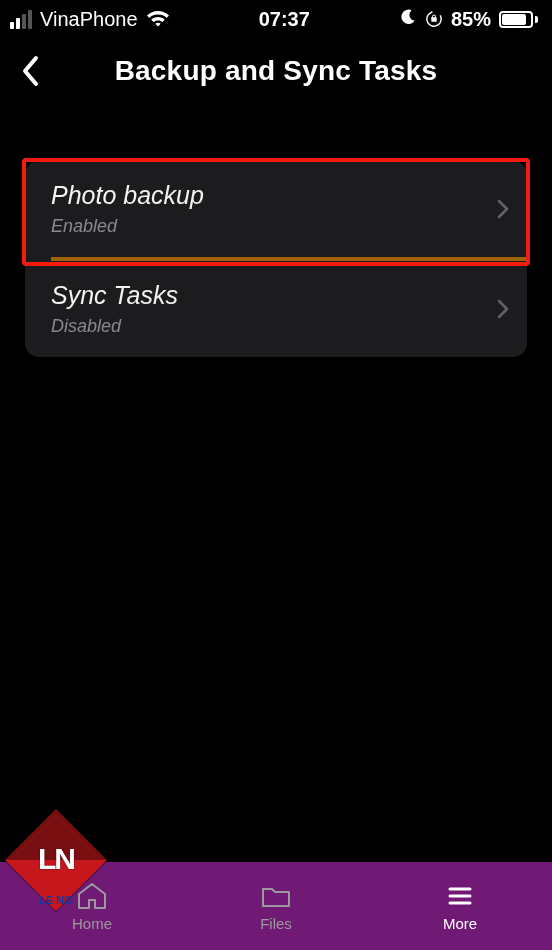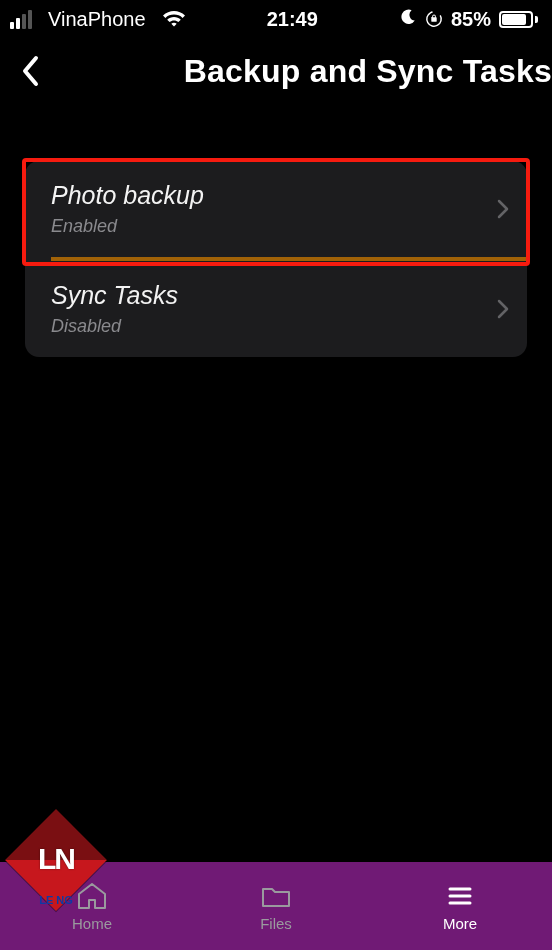--- a/index.html
+++ b/index.html
@@ -1,40 +1,40 @@
 <!DOCTYPE html>
 <html><head>
 <meta charset="utf-8">
 <style>
   * { box-sizing: border-box; margin: 0; padding: 0; }
   html, body { width: 552px; height: 950px; background: #000; color: #fff; font-family: -apple-system, "Helvetica Neue", Arial, sans-serif; overflow: hidden; position: relative; }
 
   
   .status-bar { height: 38px; display: flex; align-items: center; justify-content: space-between; padding: 0 14px 0 10px; font-size: 20px; font-weight: 500; }
-  .status-left { display: flex; align-items: center; gap: 16px; }
+  .status-left { display: flex; align-items: center; gap: 8px; }
   .status-right { display: flex; align-items: center; gap: 8px; font-weight: bold; }
   .signal { display: flex; align-items: flex-end; gap: 2px; }
   .signal span { width: 4px; background: #555; border-radius: 1px; }
   .signal span.on { background: #fff; }
   .signal span:nth-child(1){height:7px}
   .signal span:nth-child(2){height:11px}
   .signal span:nth-child(3){height:15px}
   .signal span:nth-child(4){height:19px}
   .wifi svg { display:block; }
   .moon { font-size: 18px; }
   .lock { display:flex; align-items:center; }
   .battery-wrap { display:flex; align-items:center; gap:2px; }
   .battery { width: 34px; height: 17px; border: 2px solid #fff; border-radius: 4px; position: relative; display:flex; align-items:center; padding:1px; }
   .battery .fill { height: 100%; background:#fff; border-radius:2px; }
   .battery-tip { width:3px; height:7px; background:#fff; border-radius:0 2px 2px 0; }
 
   
   .nav-header { height: 66px; display:flex; align-items:center; position:relative; }
   .back-btn { position:absolute; left:10px; width:40px; height:40px; display:flex; align-items:center; justify-content:center; cursor:pointer; }
-  .nav-title { flex:1; text-align:right; font-size:32px; font-weight:700; letter-spacing:0.2px; }
+  .nav-title { flex:1; text-align:center; font-size:28px; font-weight:700; letter-spacing:0.2px; }
 
   
   .content { padding: 57px 25px 0 25px; }
   .card { background:#1c1c1e; border-radius:14px; overflow:hidden; }
   .row { display:flex; align-items:center; padding:20px 18px 20px 26px; cursor:pointer; position:relative;font-style:italic; }
   .row + .row { border-top:4px solid #a16207; margin-left:26px; padding-left:0; }
   .row + .row .chev { right:18px; }
   .row .texts { flex:1; }
   .row .title { font-size:25px; font-weight:400; color:#f3f3f3; }
   .row .subtitle { font-size:18px; color:#8a8a8e; margin-top:6px; }
@@ -70,21 +70,21 @@
     <span>VinaPhone</span>
     <span class="wifi">
       <svg width="24" height="18" viewBox="0 0 24 18">
         <path d="M12 15.5a2 2 0 100 4 2 2 0 000-4z" fill="transparent"></path>
         <path d="M1 5.5C4 2.5 8 1 12 1s8 1.5 11 4.5l-2.4 2.4C18.3 5.7 15.3 4.6 12 4.6S5.7 5.7 3.4 7.9L1 5.5z" fill="#fff"></path>
         <path d="M5.2 9.7C7 8 9.4 7 12 7s5 1 6.8 2.7l-2.4 2.4C15.2 11 13.7 10.4 12 10.4s-3.2.6-4.4 1.7L5.2 9.7z" fill="#fff"></path>
         <path d="M9.3 13.8c.8-.7 1.7-1.1 2.7-1.1s1.9.4 2.7 1.1L12 16.5l-2.7-2.7z" fill="#fff"></path>
       </svg>
     </span>
   </div>
-  <div style="font-weight:600">21:49</div>
+  <div style="font-weight:600">07:37</div>
   <div class="status-right">
     <span class="moon">
       <svg width="18" height="18" viewBox="0 0 20 20">
           <path d="M14 2.5A8 8 0 1017.5 14 6.5 6.5 0 0114 2.5z" fill="#fff"></path>
         </svg>
     </span>
     <span class="lock">
       <svg width="18" height="18" viewBox="0 0 20 20">
         <circle cx="10" cy="10" r="8" fill="none" stroke="#fff" stroke-width="1.6" stroke-dasharray="40 12" transform="rotate(-30 10 10)"></circle>
         <path d="M8 8V7a2 2 0 014 0v1h.5a.5.5 0 01.5.5v4a.5.5 0 01-.5.5h-5a.5.5 0 01-.5-.5v-4A.5.5 0 018 8zM9 8h2V7a1 1 0 00-2 0v1z" fill="#fff"></path>

